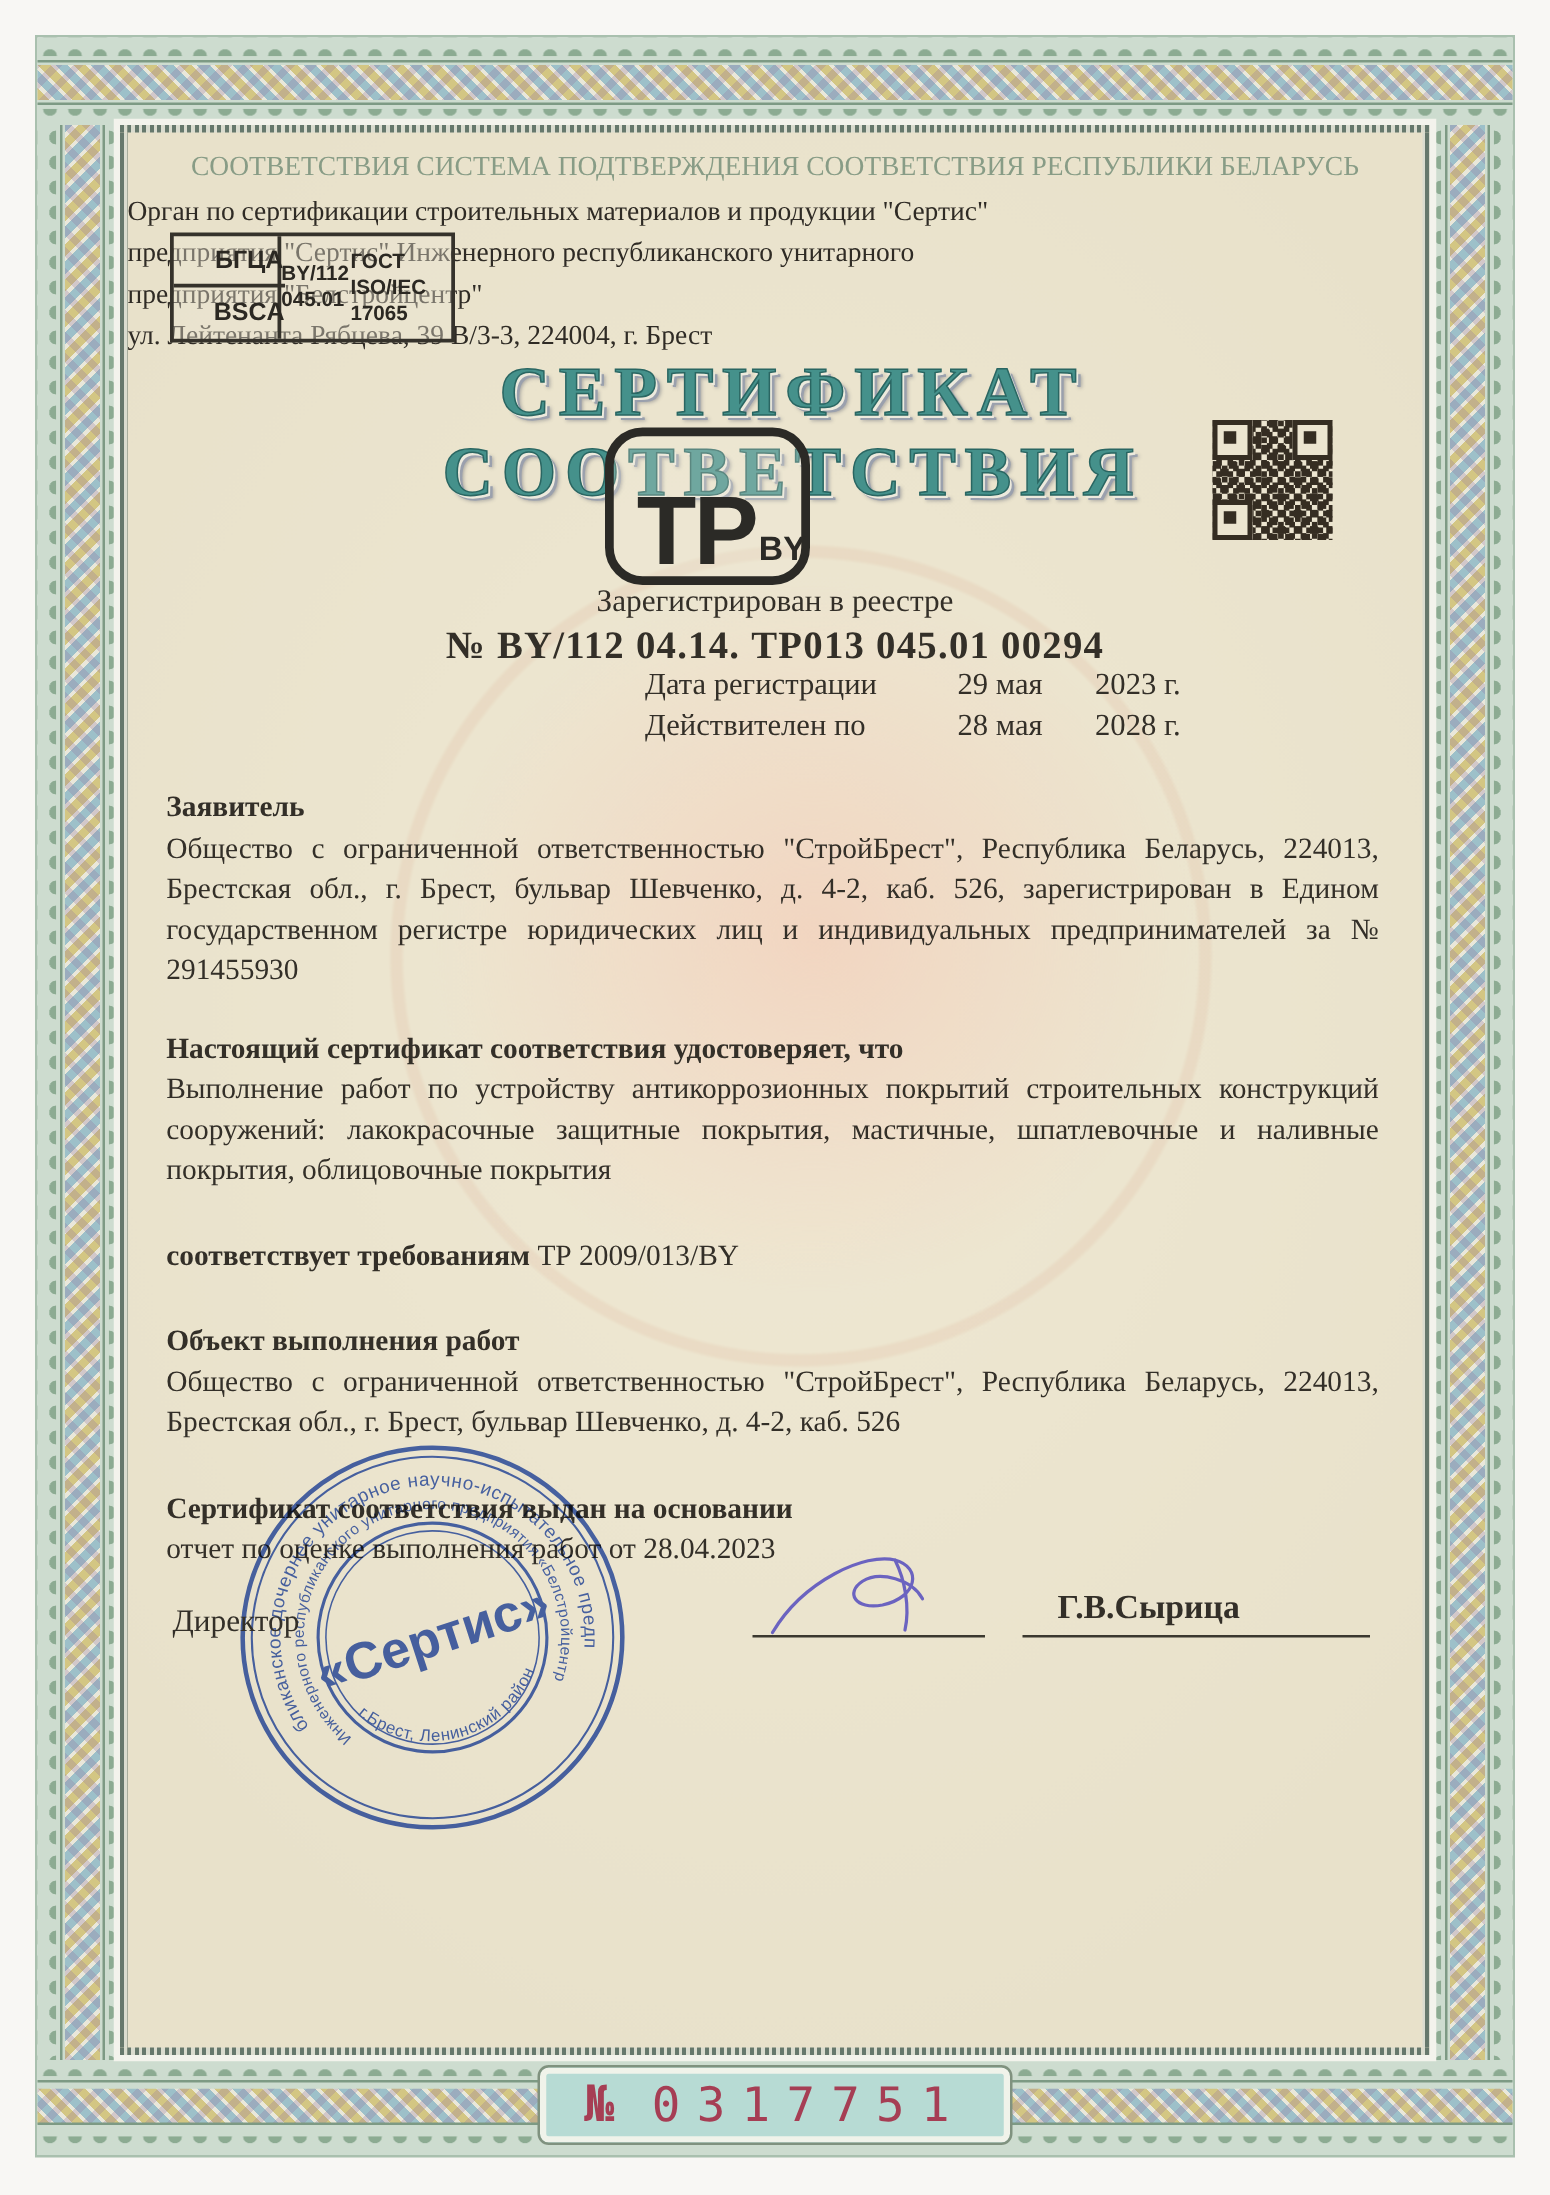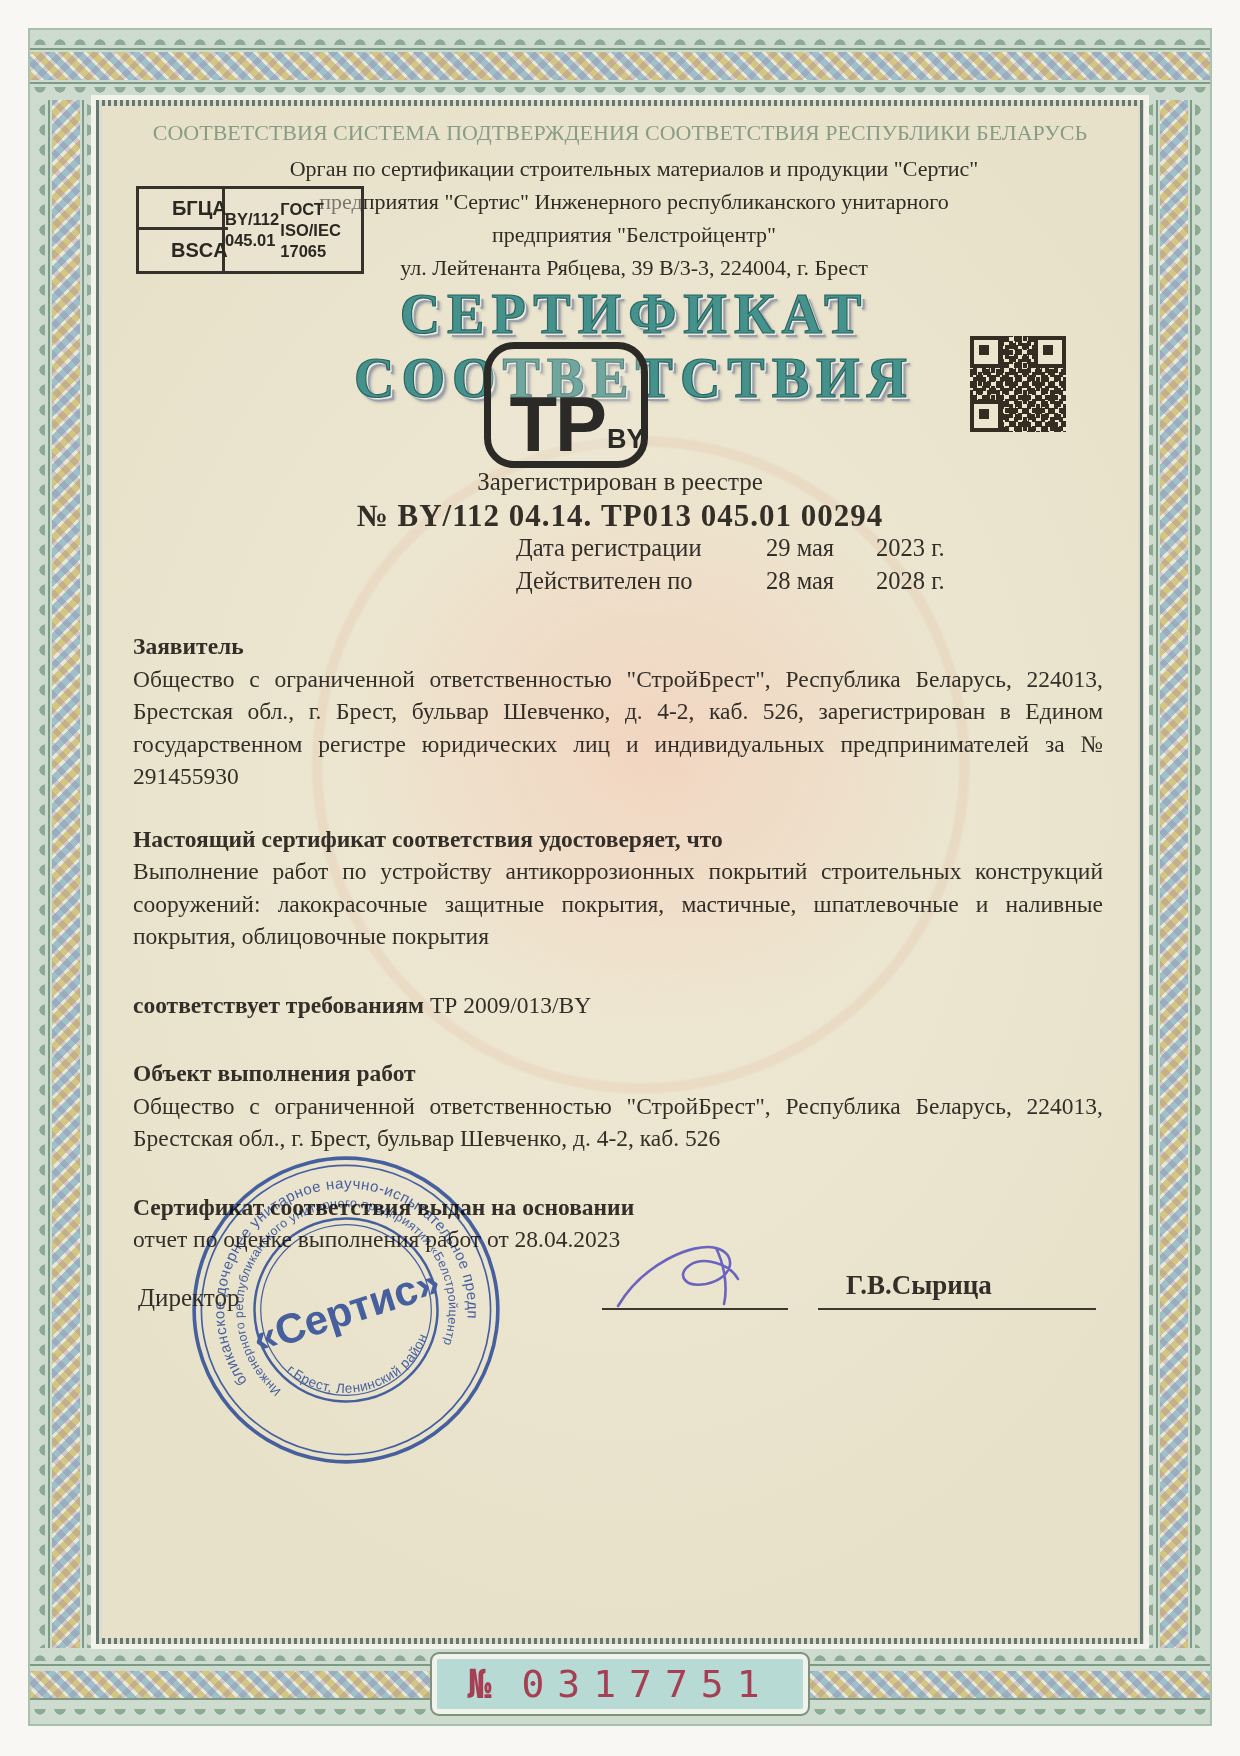--- a/index.html
+++ b/index.html
@@ -50,21 +50,21 @@
     box-shadow:0 0 0 5px #f3f3ec;
     background:
       radial-gradient(circle 330px at 52% 43%, rgba(0,0,0,0) 317px, rgba(205,125,95,.10) 320px, rgba(205,125,95,.10) 327px, rgba(0,0,0,0) 330px),
       radial-gradient(ellipse 430px 400px at 53% 42%, rgba(244,198,178,.55), rgba(244,198,178,0) 72%),
       radial-gradient(ellipse 760px 980px at 50% 46%, #efe8d3, #e8e1ca 88%);
   }
   .abs{position:absolute;}
   
   .system-line{left:0;right:0;top:14px;text-align:center;font-size:22px;
     color:#7e957f;letter-spacing:0px;opacity:.9;}
-  .org-lines{left:0;right:0;top:46px;text-align:center;font-size:22px;line-height:33px;color:#2f2b25;padding-left:28px;}
+  .org-lines{left:0;right:0;top:46px;text-align:left;font-size:22px;line-height:33px;color:#2f2b25;}
   
   .acc-box{left:34px;top:80px;width:222px;height:82px;border:3px solid #35322b;
     display:grid;grid-template-columns:86px 1fr;background:rgba(236,230,212,.4);}
   .acc-left{display:grid;grid-template-rows:1fr 1fr;border-right:3px solid #35322b;}
   .acc-cell{display:flex;align-items:center;justify-content:center;
     font-family:"Liberation Sans",sans-serif;font-weight:bold;font-size:20px;color:#2b2822;padding-left:32px;}
   .acc-cell.t{border-bottom:3px solid #35322b;}
   .acc-right{display:flex;flex-direction:row;align-items:center;justify-content:center;
     font-family:"Liberation Sans",sans-serif;font-weight:bold;font-size:16.5px;line-height:21px;color:#2b2822;}
   

